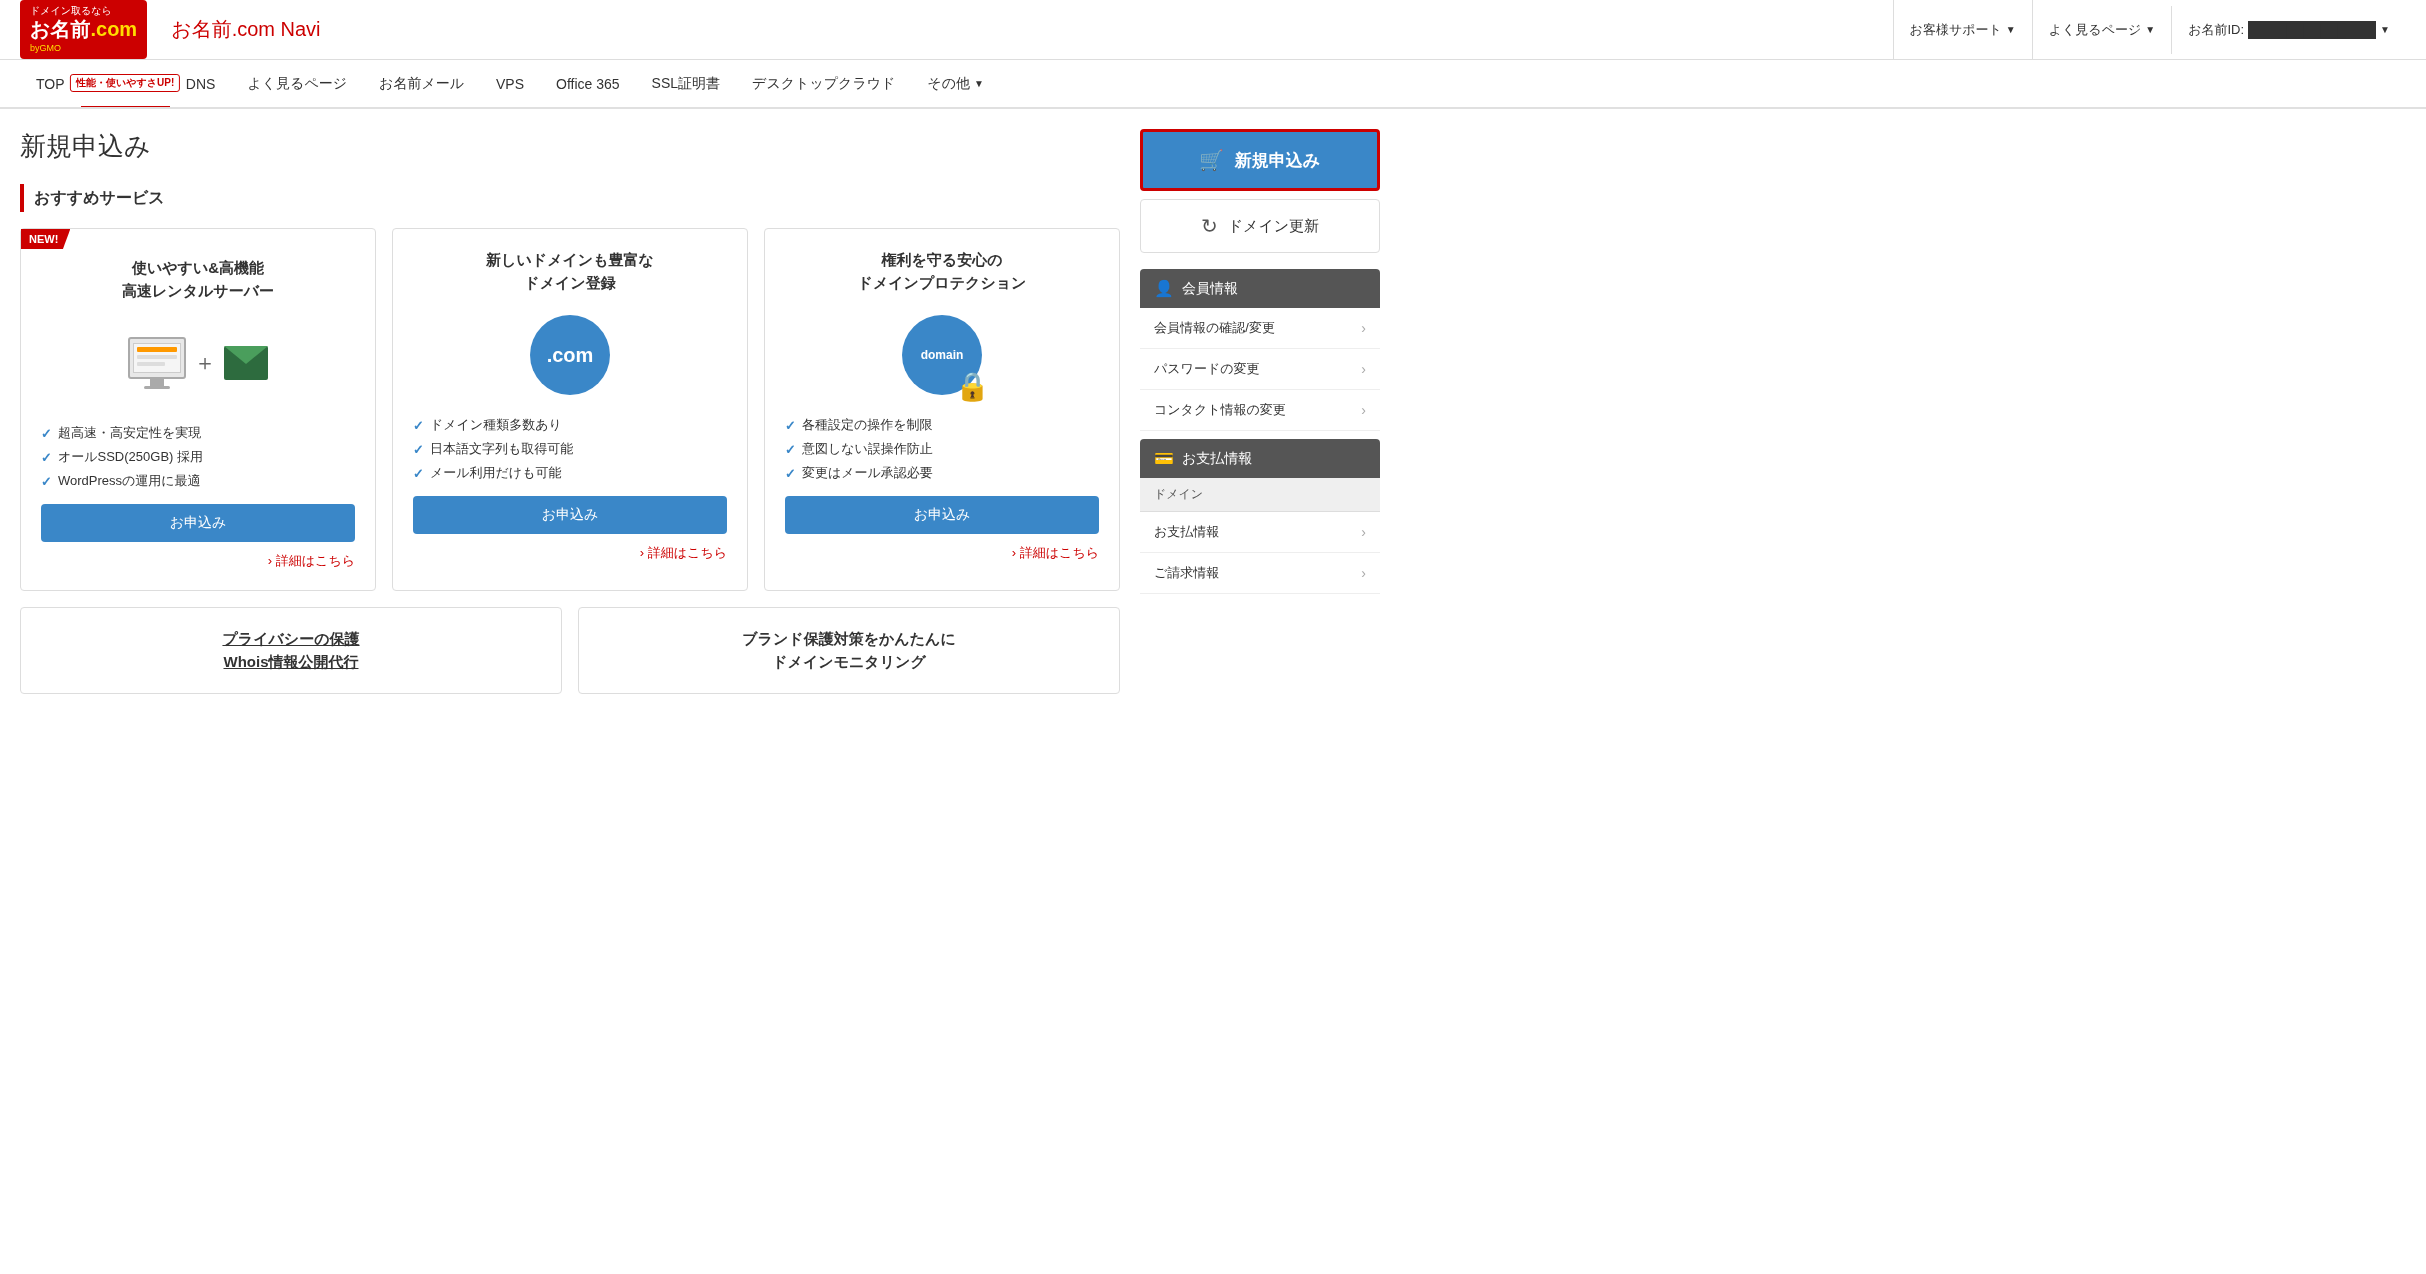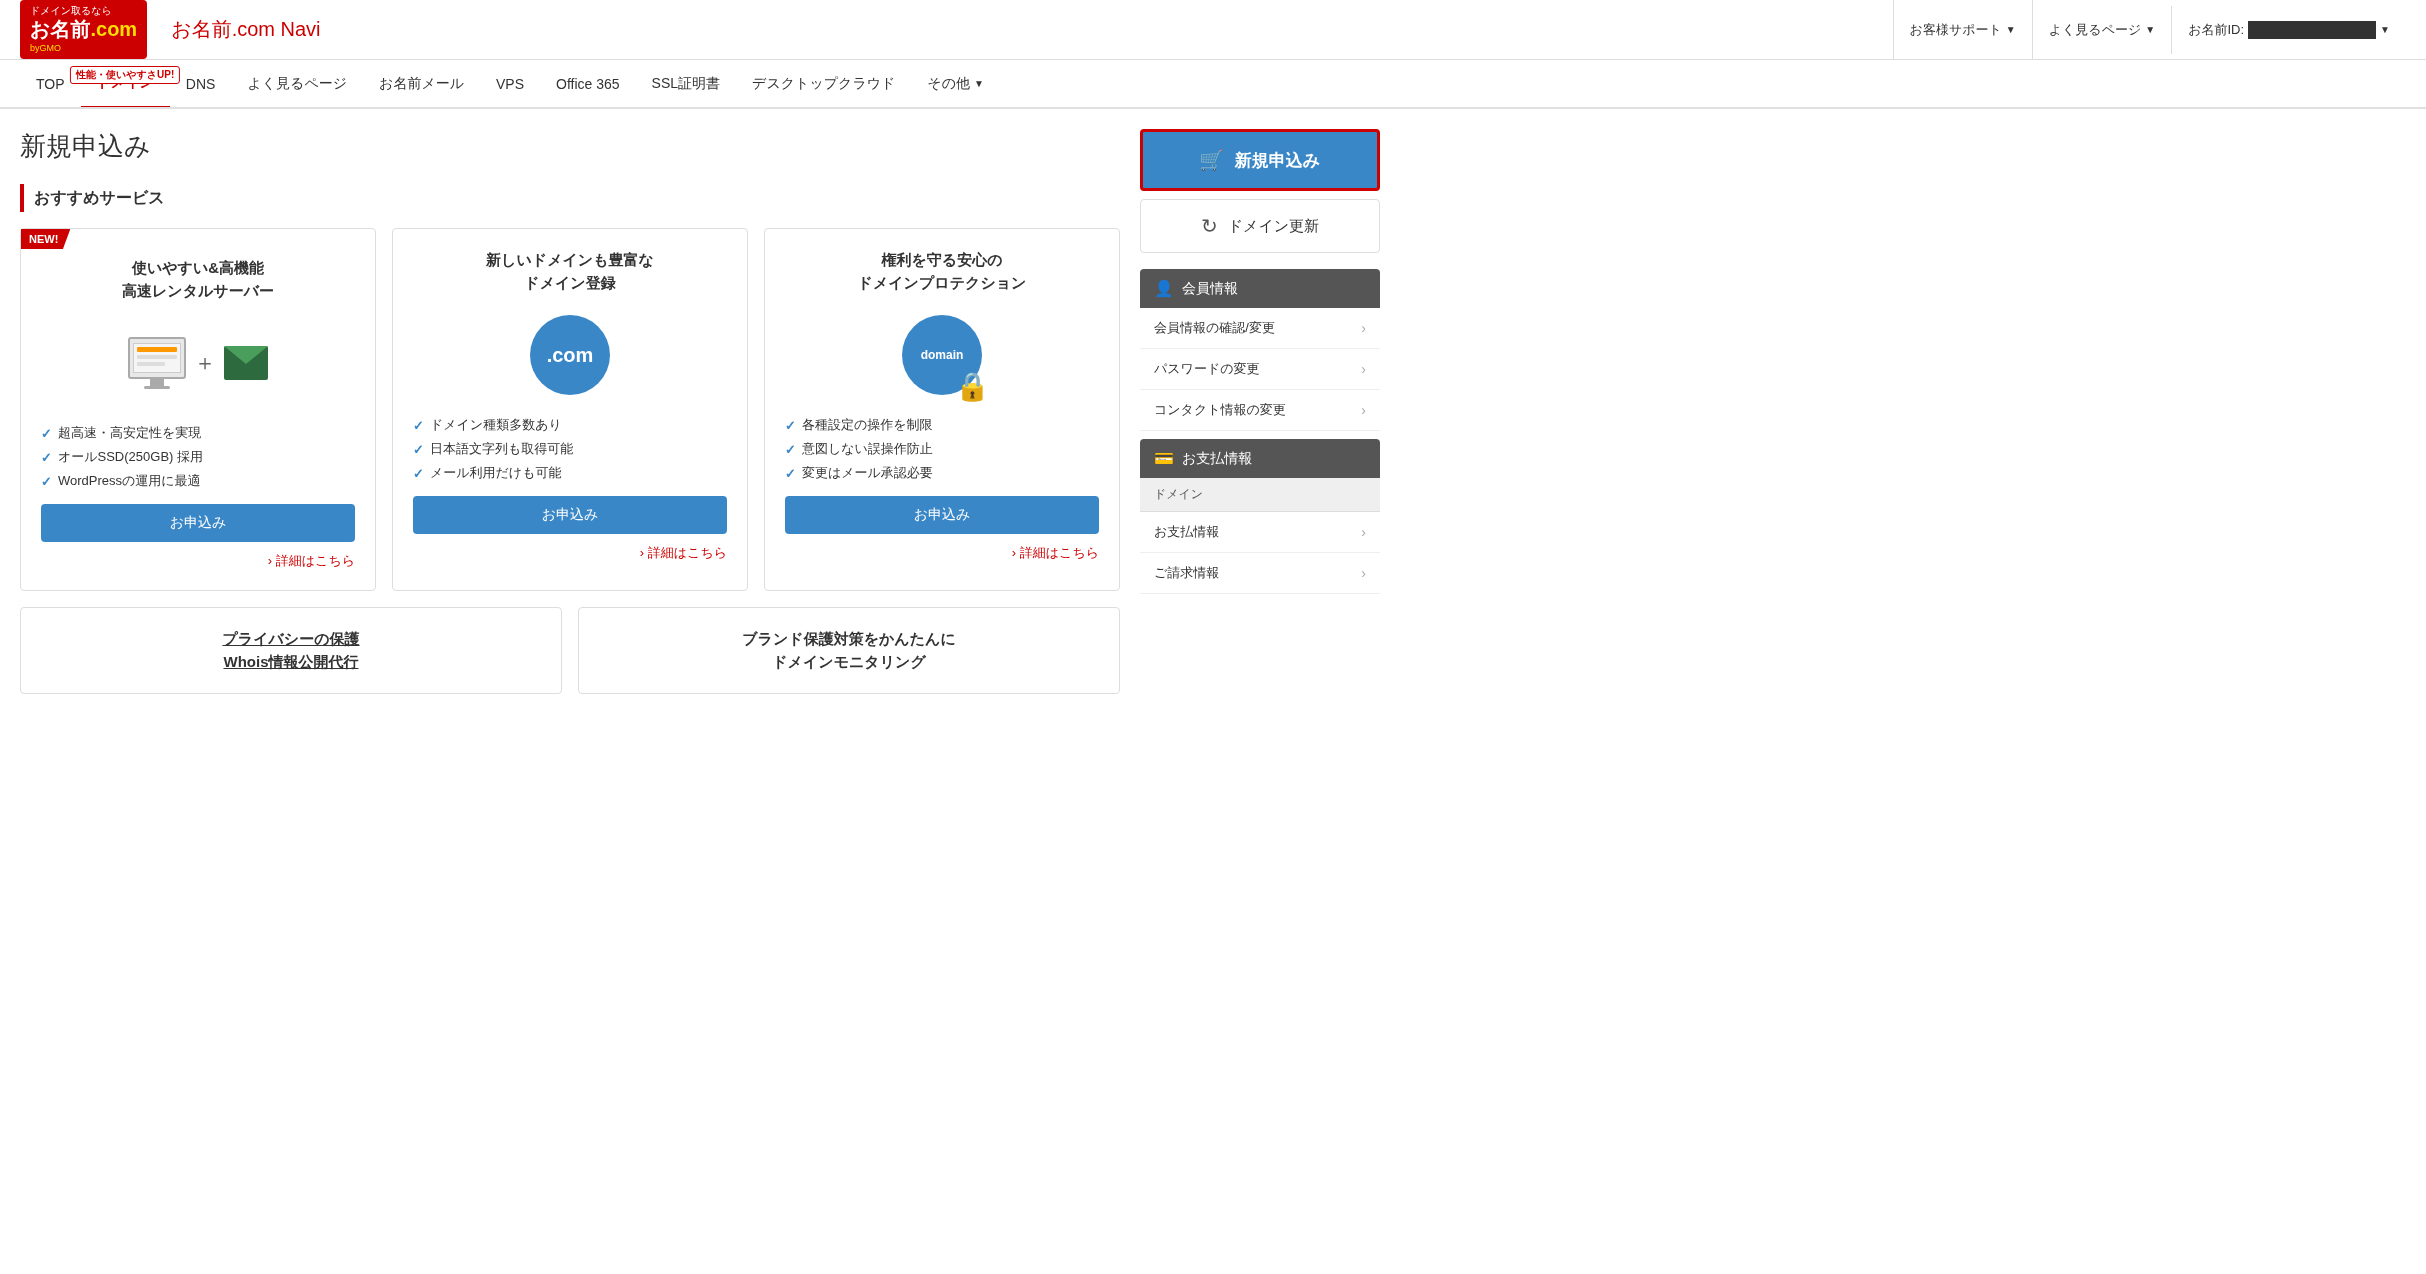--- a/index.html
+++ b/index.html
@@ -32,21 +32,21 @@
       <span style="background:#333; color:#333; padding:2px 30px; font-size:12px;">████████</span>
       <span style="font-size:10px;">▼</span>
     </div>
   </div>
 </div>
 
 <div style="display:flex; align-items:center; border-bottom:2px solid #e0e0e0; padding:0 20px; position:relative; overflow:hidden;">
   <div style="padding:14px 16px; font-size:14px; color:#333; cursor:pointer; white-space:nowrap;">TOP</div>
   <div style="padding:14px 16px; font-size:14px; color:#cc0000; font-weight:bold; cursor:pointer; white-space:nowrap; border-bottom:3px solid #cc0000; margin-bottom:-2px; position:relative;">
     <span>ドメイン</span>
-    <span style="position:absolute; top:6px; left:50%; transform:translateX(-50%); background:#fff; border:1px solid #cc0000; color:#cc0000; font-size:10px; padding:1px 5px; border-radius:3px; white-space:nowrap;">性能・使いやすさUP!</span>
+    <span style="position:absolute; top:14px; left:50%; transform:translateX(-50%); background:#fff; border:1px solid #cc0000; color:#cc0000; font-size:10px; padding:1px 5px; border-radius:3px; white-space:nowrap;">性能・使いやすさUP!</span>
   </div>
   <div style="padding:14px 16px; font-size:14px; color:#333; cursor:pointer; white-space:nowrap;">DNS</div>
   <div style="padding:14px 16px; font-size:14px; color:#333; cursor:pointer; white-space:nowrap;">よく見るページ</div>
   <div style="padding:14px 16px; font-size:14px; color:#333; cursor:pointer; white-space:nowrap;">お名前メール</div>
   <div style="padding:14px 16px; font-size:14px; color:#333; cursor:pointer; white-space:nowrap;">VPS</div>
   <div style="padding:14px 16px; font-size:14px; color:#333; cursor:pointer; white-space:nowrap;">Office 365</div>
   <div style="padding:14px 16px; font-size:14px; color:#333; cursor:pointer; white-space:nowrap;">SSL証明書</div>
   <div style="padding:14px 16px; font-size:14px; color:#333; cursor:pointer; white-space:nowrap;">デスクトップクラウド</div>
   <div style="padding:14px 16px; font-size:14px; color:#333; cursor:pointer; white-space:nowrap; display:flex; align-items:center; gap:4px;">
     <span>その他</span>

